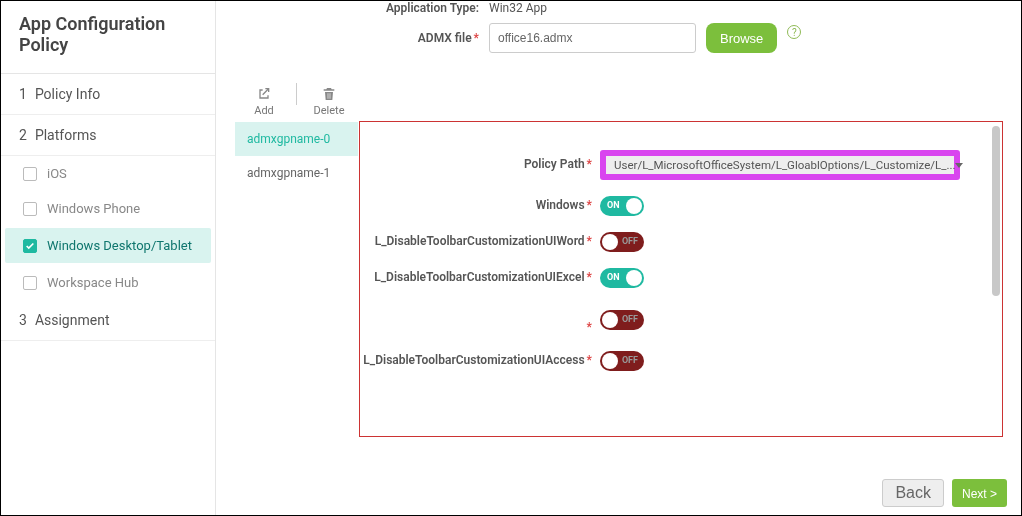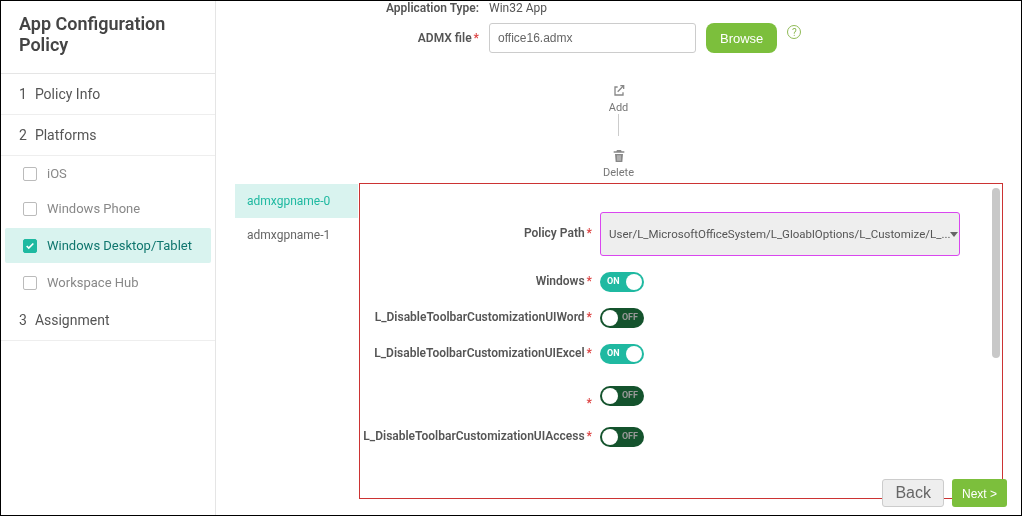--- a/index.html
+++ b/index.html
@@ -21,43 +21,43 @@
 
   .toprow { display:flex; align-items:center; margin-top:0px; }
   .label-col { width:255px; text-align:right; font-size:12px; font-weight:600; color:#555; padding-right:10px;}
   .req { color:#d44; margin-left:2px; }
   .apptype-val { font-size:12px; color:#555; }
   .admx-row { display:flex; align-items:center; margin-top:8px; }
   .text-input { height:30px; border:1px solid #ccc; border-radius:3px; padding:4px 8px; font-size:12px; color:#666; width:207px; }
   .btn-green { background:#7cbf3c; color:#fff; border:none; border-radius:8px; height:30px; padding:0 14px; margin-left:10px; font-size:13px; cursor:pointer; }
   .help-icon { width:14px; height:14px; border:1px solid #8fba56; color:#8fba56; border-radius:50%; display:inline-flex; align-items:center; justify-content:center; font-size:10px; margin-left:10px; position:relative; top:-6px;}
 
-  .toolbar { display:flex; align-items:center; margin-top:30px; gap:0;flex-direction:column; }
+  .toolbar { display:flex; align-items:flex-end; margin-top:30px; gap:0; }
   .tool-btn { display:flex; flex-direction:column; align-items:center; font-size:11px; color:#777; cursor:pointer; width:60px; }
   .tool-btn svg { width:16px; height:16px; fill:#888; margin-bottom:2px; }
   .tool-sep { width:1px; height:22px; background:#ccc; margin:0 2px 12px 2px; }
 
   .work-area { display:flex; margin-top:4px; }
   .gp-list { width:125px; border:1px solid transparent; }
   .gp-item { padding:10px 12px; font-size:12px; color:#666; cursor:pointer; }
   .gp-item.active { background:#d9f3ef; color:#1fb9a1; }
 
   .detail-panel { flex:1; border:1px solid #c33; height:316px; position:relative; overflow:hidden; }
   .scroll-thumb { position:absolute; right:2px; top:4px; width:8px; height:170px; background:#c8c8c8; border-radius:4px; }
 
   .form-row { display:flex; align-items:center; margin:16px 0; }
   .form-label { width:240px; text-align:right; font-size:12px; font-weight:600; color:#555; padding-right:8px; line-height:1.3;}
-  .select { flex:1; max-width:360px; height:44px; border:1px solid #d946ef; border-radius:3px; background:#eee; display:flex; align-items:center; justify-content:space-between; padding:0 8px; font-size:11.5px; color:#555; cursor:pointer;}
+  .select { flex:1; max-width:360px; height:30px; border:6px solid #d946ef; border-radius:3px; background:#eee; display:flex; align-items:center; justify-content:space-between; padding:0 8px; font-size:11.5px; color:#555; cursor:pointer;}
   .select .caret { border-left:4px solid transparent; border-right:4px solid transparent; border-top:5px solid #666; width:0;height:0;}
 
   .toggle { width:44px; height:20px; border-radius:12px; position:relative; display:inline-block; cursor:pointer; }
   .toggle .knob { position:absolute; width:16px; height:16px; background:#fff; border-radius:50%; top:2px; }
   .toggle.on { background:#1fb9a1; }
   .toggle.on .knob { right:2px; }
-  .toggle.off { background:#14532d; }
+  .toggle.off { background:#7f1d1d; }
   .toggle.off .knob { left:2px; }
   .toggle .txt { position:absolute; font-size:9px; font-weight:700; top:4px; }
   .toggle.on .txt { left:7px; color:#fff; }
   .toggle.off .txt { right:6px; color:#999; }
 
   .footer { position:absolute; right:14px; bottom:8px; display:flex; gap:8px; }
   .btn-back { background:#eee; color:#666; border:1px solid #ccc; border-radius:3px; height:28px; padding:0 12px; font-size:16px; cursor:pointer;}
   .btn-next { background:#7cbf3c; color:#fff; border:none; border-radius:3px; height:28px; padding:8px 10px; font-size:12px; cursor:pointer;}
 </style>
 </head>

